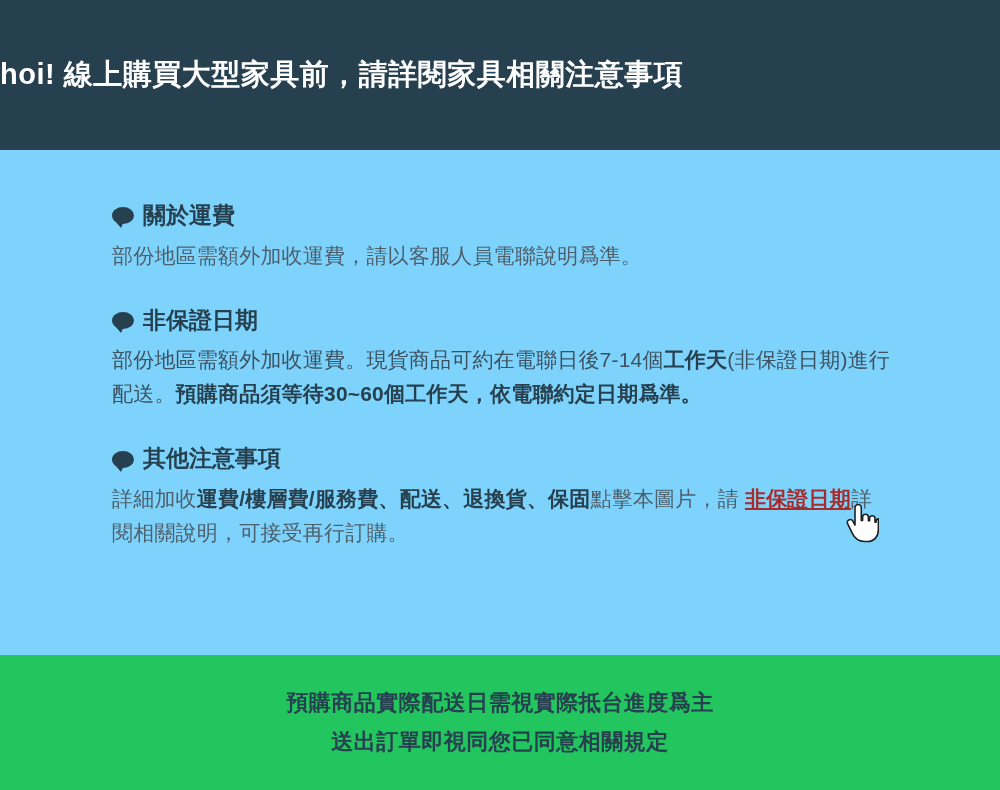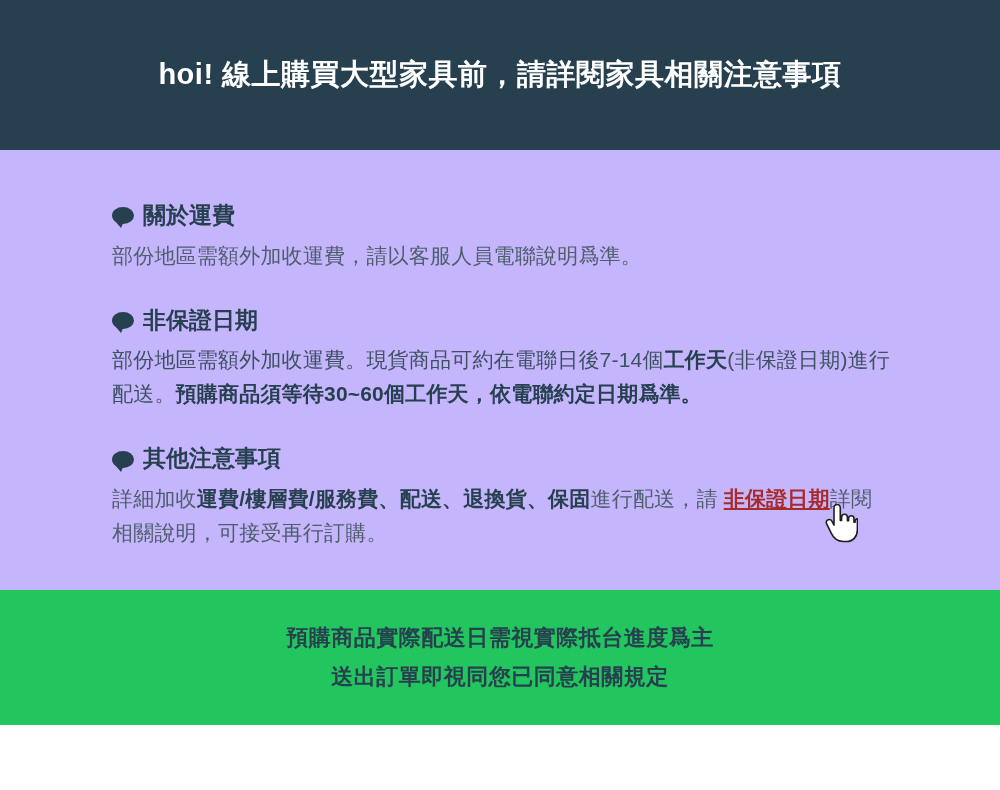--- a/index.html
+++ b/index.html
@@ -18,35 +18,34 @@
     width: 1000px;
     height: 790px;
     box-sizing: border-box;
   }
   
   .banner {
     height: 150px;
     background: #27404f;
     display: flex;
     align-items: center;
-    justify-content: center;
   }
   .banner-title {
     color: #ffffff;
     font-size: 29px;
     font-weight: bold;
     letter-spacing: 0.5px;
     white-space: nowrap;
   }
   
   .content {
-    background: #c4b5fd;
+    background: #7dd3fc;
     padding: 52px 108px 0 112px;
     box-sizing: border-box;
-    height: 440px;
+    height: 505px;
   }
   .section {
     margin-bottom: 34px;
   }
   .section:last-child {
     margin-bottom: 8px;
   }
   .sec-head {
     display: flex;
     align-items: center;
@@ -156,21 +155,21 @@
         <span>部份地區需額外加收運費。現貨商品可約在電聯日後7-14個</span><span class="em">工作天</span><span>(非保證日期)進行配送。</span><span class="em">預購商品須等待30~60個工作天，依電聯約定日期爲準。</span>
       </div>
     </div>
 
     <div class="section">
       <div class="sec-head">
         <span class="bubble-icon"></span>
         <span class="sec-title">其他注意事項</span>
       </div>
       <div class="sec-body">
-        <span>詳細加收</span><span class="em">運費/樓層費/服務費、配送、退換貨、保固</span><span>進行配送，請</span>
+        <span>詳細加收</span><span class="em">運費/樓層費/服務費、配送、退換貨、保固</span><span>點擊本圖片，請</span>
         <span class="link">非保證日期</span><span class="cursor-hand"><svg width="34" height="40" viewBox="0 0 34 40" xmlns="http://www.w3.org/2000/svg">
               <path d="M10 4 C10 1.8 11.6 0.5 13.2 0.5 C14.9 0.5 16.3 1.8 16.3 4 L16.3 16.5 L17.6 16.5 L17.6 13.3 C17.6 11.3 19 10.2 20.5 10.2 C22 10.2 23.4 11.3 23.4 13.3 L23.4 16.8 L24.6 16.8 L24.6 14.6 C24.6 12.8 25.9 11.8 27.3 11.8 C28.7 11.8 30 12.8 30 14.6 L30 18.2 L31.1 18.2 L31.1 17.2 C31.1 15.6 32.2 14.7 33.4 14.8 L33.4 25.5 C33.4 32.5 29.2 37.5 22.6 37.5 L19.2 37.5 C13.4 37.5 9.6 34.3 7.2 29.2 L2.6 19.6 C1.8 17.9 2.6 16.3 4.2 15.7 C5.6 15.2 7.1 15.7 7.9 17.2 L10 21.1 Z" fill="#ffffff" stroke="#1f1f1f" stroke-width="1.6" stroke-linejoin="round"></path>
             </svg></span><span>詳閱相關說明，可接受再行訂購。</span>
       </div>
     </div>
 
   </div>
 
   <div class="footer">
     <div class="footer-line">預購商品實際配送日需視實際抵台進度爲主</div>

